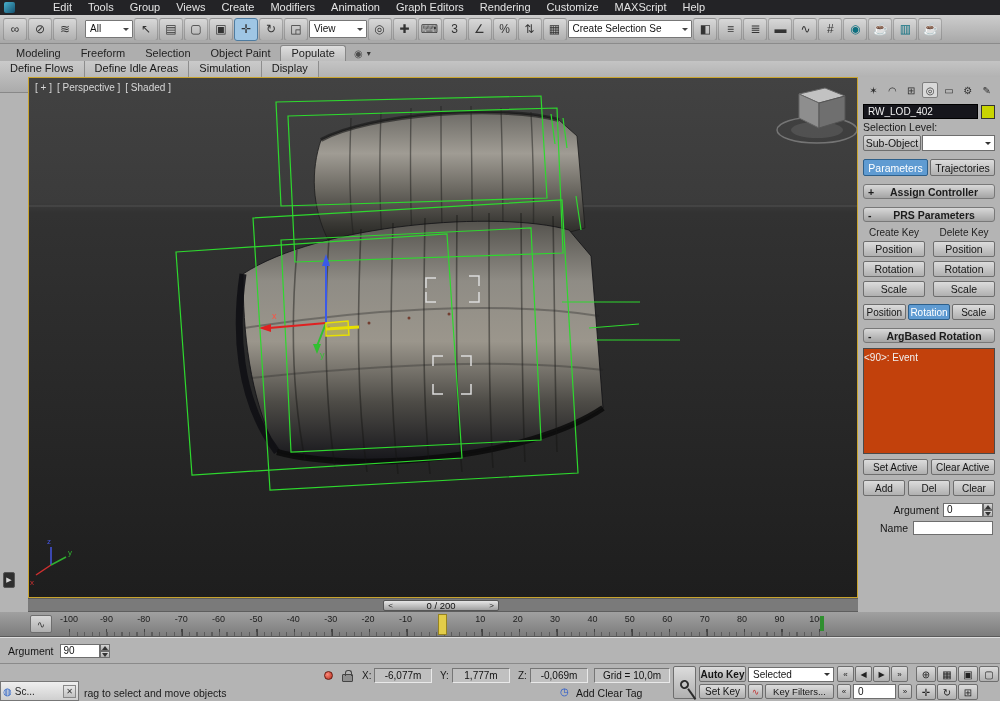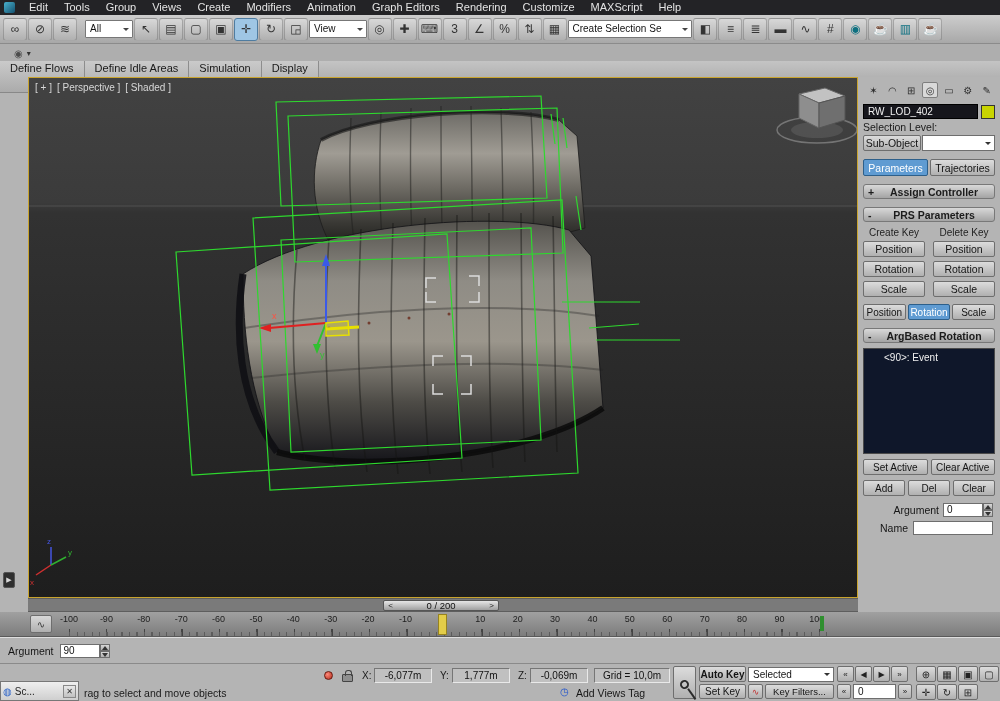--- a/index.html
+++ b/index.html
@@ -1,21 +1,21 @@
 <!DOCTYPE html>
 <html><head>
 <meta charset="utf-8">
 <style>
   *{box-sizing:border-box;margin:0;padding:0;}
   html,body{width:1000px;height:701px;}
   body{position:relative;overflow:hidden;background:#b4b4b4;font-family:"Liberation Sans",sans-serif;color:#161616;}
   button{font-family:inherit;cursor:default;}
 
   
-  #menubar{position:absolute;left:0;top:0;width:1000px;height:15px;background:#232326;display:flex;align-items:center;z-index:3;}
+  #menubar{position:absolute;left:0;top:0;width:1000px;height:15px;background:#232326;display:flex;align-items:center;z-index:3;gap:24px;}
   .logo{width:11px;height:11px;margin:0 6px 0 4px;border-radius:2px;background:linear-gradient(135deg,#4ab3cf,#14506e);}
   #menuItems{display:flex;height:100%;}
   .mitem{color:#e4e4e4;font-size:11px;line-height:15px;padding:0 8px;white-space:nowrap;}
 
   
   #toolbar{position:absolute;left:0;top:15px;width:1000px;height:29px;background:linear-gradient(#cdcdcd,#a8a8a8);border-bottom:1px solid #8b8b8b;display:flex;align-items:center;padding:0 3px;gap:1px;overflow:hidden;}
   .tbtn{flex:0 0 auto;width:24px;height:23px;display:flex;align-items:center;justify-content:center;border:1px solid rgba(110,110,110,.45);border-radius:3px;background:linear-gradient(#d8d8d8,#b0b0b0);}
   .tbtn .tg{font-size:12px;color:#333;line-height:1;white-space:nowrap;}
   .tbtn.pressed{background:#9fc6e4;border-color:#4f7ca0;}
   .tbtn.dd{width:auto;min-width:48px;height:18px;background:#fff;border:1px solid #777;border-radius:1px;justify-content:flex-start;padding:0 30px 0 4px;position:relative;}
@@ -61,21 +61,21 @@
   .rollhead{margin-top:8px;height:15px;background:linear-gradient(#d8d8d8,#a4a4a4);border:1px solid #787878;border-radius:3px;display:flex;align-items:center;padding:0 4px;font-weight:bold;font-size:10.5px;color:#1c1c1c;}
   .rollhead .sign{width:10px;}
   .rollhead .rtitle{flex:1;text-align:center;}
   .keycols{display:flex;gap:8px;margin-top:5px;}
   .kcol{flex:1;display:flex;flex-direction:column;gap:3px;}
   .klabel{text-align:center;font-size:10px;color:#222;}
   .kbtns{display:flex;flex-direction:column;gap:4px;}
   .kbtns .btn{height:16px;}
   .mrow{display:flex;gap:2px;margin-top:7px;}
   .mrow .btn{flex:1;height:16px;font-size:10px;}
-  .listbox{margin-top:5px;height:106px;background:#0f172a;border:1px solid #4a4a4a;color:#f2f2f2;font-size:10px;padding:2px 20px;overflow:hidden;}
+  .listbox{margin-top:5px;height:106px;background:#c2410c;border:1px solid #4a4a4a;color:#f2f2f2;font-size:10px;padding:2px 0;overflow:hidden;}
   .litem{display:block;line-height:13px;}
   .brow{display:flex;gap:3px;margin-top:5px;}
   .brow .btn{flex:1;height:16px;font-size:10px;}
   .argrow{display:flex;align-items:center;gap:4px;margin-top:7px;justify-content:flex-end;padding-right:2px;}
   .nrow{display:flex;align-items:center;gap:5px;margin-top:4px;justify-content:flex-end;padding-right:2px;}
   .txt{width:80px;height:14px;background:#fff;border:1px solid #6e6e6e;font-size:10px;padding:0 3px;}
   .spinfield{display:inline-flex;height:14px;}
   .spinval{width:40px;background:#fff;border:1px solid #6e6e6e;font-size:10px;line-height:12px;padding:0 3px;color:#111;}
   .spinarrows{display:flex;flex-direction:column;width:10px;}
   .spinarrows i{flex:1;background:linear-gradient(#d8d8d8,#b0b0b0);border:1px solid #6e6e6e;position:relative;}
@@ -253,20 +253,27 @@
     </div>
     <div class="tbtn teal">
       <span class="tg">▥</span>
     </div>
     <div class="tbtn teal">
       <span class="tg">☕</span>
     </div>
   </div>
 
 <div id="ribbonTabs">
+  <div class="rtabs">
+      <div class="rtab">Modeling</div>
+      <div class="rtab">Freeform</div>
+      <div class="rtab">Selection</div>
+      <div class="rtab">Object Paint</div>
+      <div class="rtab active">Populate</div>
+    </div>
   <div class="rext">
     <span class="ricon">◉</span>
     <span class="rarrow">▾</span>
   </div>
 </div>
 <div id="subTabs">
     <div class="stab">Define Flows</div>
     <div class="stab">Define Idle Areas</div>
     <div class="stab">Simulation</div>
     <div class="stab">Display</div>
@@ -564,20 +571,20 @@
       <button class="navbtn">▣</button>
       <button class="navbtn">▢</button>
     </div>
   <div id="navRow2" class="sb">
       <button class="navbtn">✛</button>
       <button class="navbtn">↻</button>
       <button class="navbtn">⊞</button>
     </div>
   <div id="prompt" class="sb">rag to select and move objects</div>
   <div id="timeTagIcon" class="sb">◷</div>
-  <div id="timeTagText" class="sb">Add Views Tag</div>
+  <div id="timeTagText" class="sb">Add Clear Tag</div>
 </div>
 
 <div id="miniWin">
   <span class="mwicon">◍</span>
   <span class="mwtitle">Sc...</span>
   <span class="mwclose">✕</span>
 </div>
 
 </body></html>

